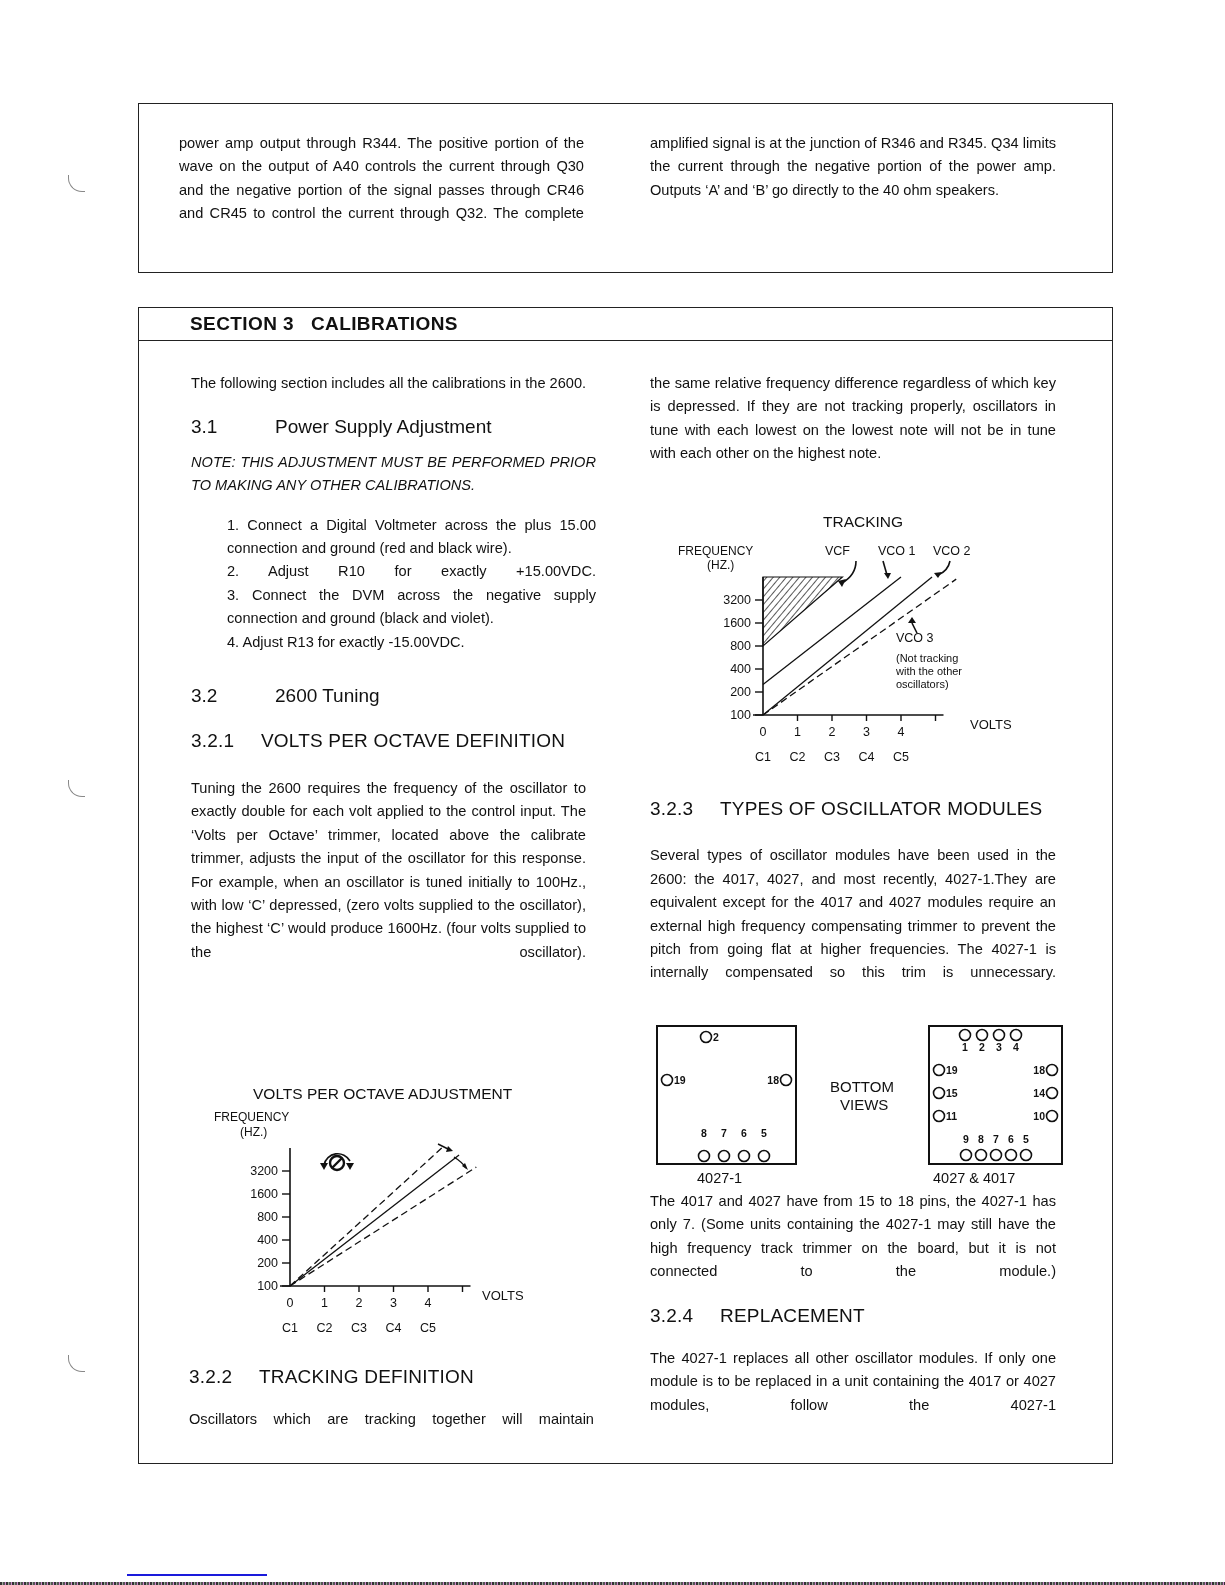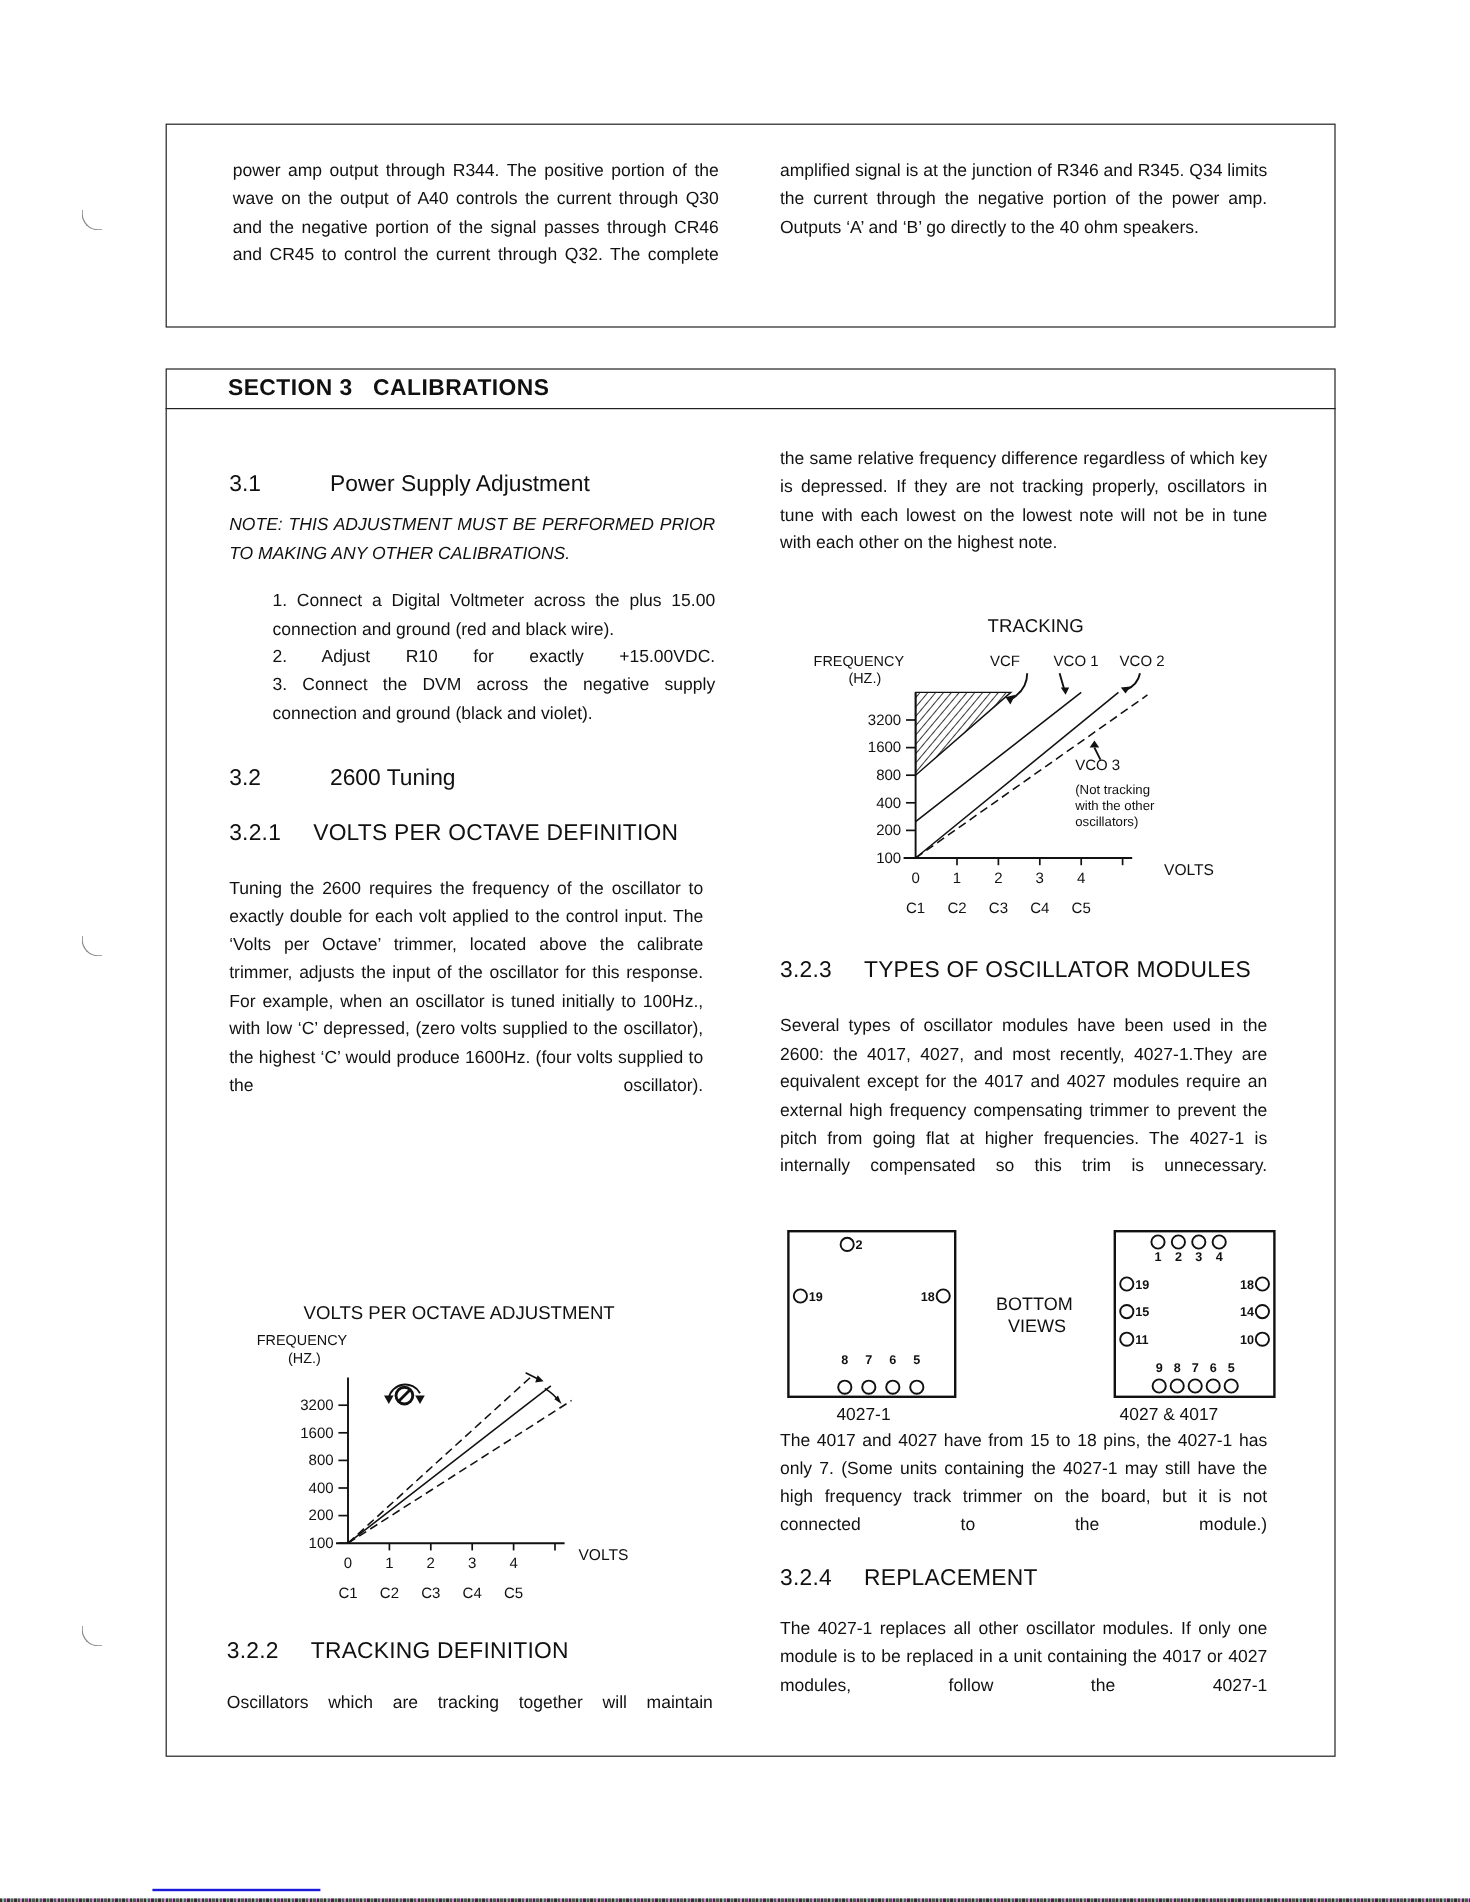--- a/index.html
+++ b/index.html
@@ -24,40 +24,42 @@
     background: repeating-linear-gradient(90deg, #333 0 2px, #9a9 2px 3px, #555 3px 5px, #c8c 5px 6px); }
 </style>
 </head>
 <body>
 
 <div class="margin-mark" style="left:68px;top:175px;"></div>
 <div class="margin-mark" style="left:68px;top:780px;"></div>
 <div class="margin-mark" style="left:68px;top:1355px;"></div>
 
 <div class="box" style="left:138px;top:103px;width:975px;height:170px;"></div>
-<div class="col just" style="left:194px;top:132px;width:405px;">
+<div class="col just" style="left:179px;top:132px;width:405px;">
   <p>power amp output through R344. The positive portion of the wave on the output of A40 controls the current through Q30 and the negative portion of the signal passes through CR46 and CR45 to control the current through Q32. The complete</p>
 </div>
 <div class="col just-last" style="left:650px;top:132px;width:406px;">
   <p>amplified signal is at the junction of R346 and R345. Q34 limits the current through the negative portion of the power amp. Outputs ‘A’ and ‘B’ go directly to the 40 ohm speakers.</p>
 </div>
 
 <div class="box" style="left:138px;top:307px;width:975px;height:1157px;"></div>
 <div class="section-title" style="white-space:pre;">SECTION 3   CALIBRATIONS</div>
 <div class="section-rule" style="top:340px;"></div>
 
 <div class="col" style="left:191px;top:372px;width:405px;">
+  <p class="just-last">The following section includes all the calibrations in the 2600.</p>
   <div class="h2" style="margin-top:20px;">
     <span class="num">3.1</span><span>Power Supply Adjustment</span>
   </div>
   <p class="note just-last" style="margin-top:12px;">NOTE: THIS ADJUSTMENT MUST BE PERFORMED PRIOR TO MAKING ANY OTHER CALIBRATIONS.</p>
   <div style="margin-top:16px;margin-left:36px;">
     <p class="just-last">1. Connect a Digital Voltmeter across the plus 15.00 connection and ground (red and black wire).</p>
     <p class="just">2. Adjust R10 for exactly +15.00VDC.</p>
     <p class="just-last">3. Connect the DVM across the negative supply connection and ground (black and violet).</p>
+    <p>4. Adjust R13 for exactly -15.00VDC.</p>
   </div>
   <div class="h2" style="margin-top:30px;">
     <span class="num">3.2</span><span>2600 Tuning</span>
   </div>
   <div class="h3" style="margin-top:22px;">
     <span class="num">3.2.1</span><span>VOLTS PER OCTAVE DEFINITION</span>
   </div>
   <p class="just" style="margin-top:24px;width:395px;">Tuning the 2600 requires the frequency of the oscillator to exactly double for each volt applied to the control input. The ‘Volts per Octave’ trimmer, located above the calibrate trimmer, adjusts the input of the oscillator for this response. For example, when an oscillator is tuned initially to 100Hz., with low ‘C’ depressed, (zero volts supplied to the oscillator), the highest ‘C’ would produce 1600Hz. (four volts supplied to the oscillator).</p>
 </div>
 

